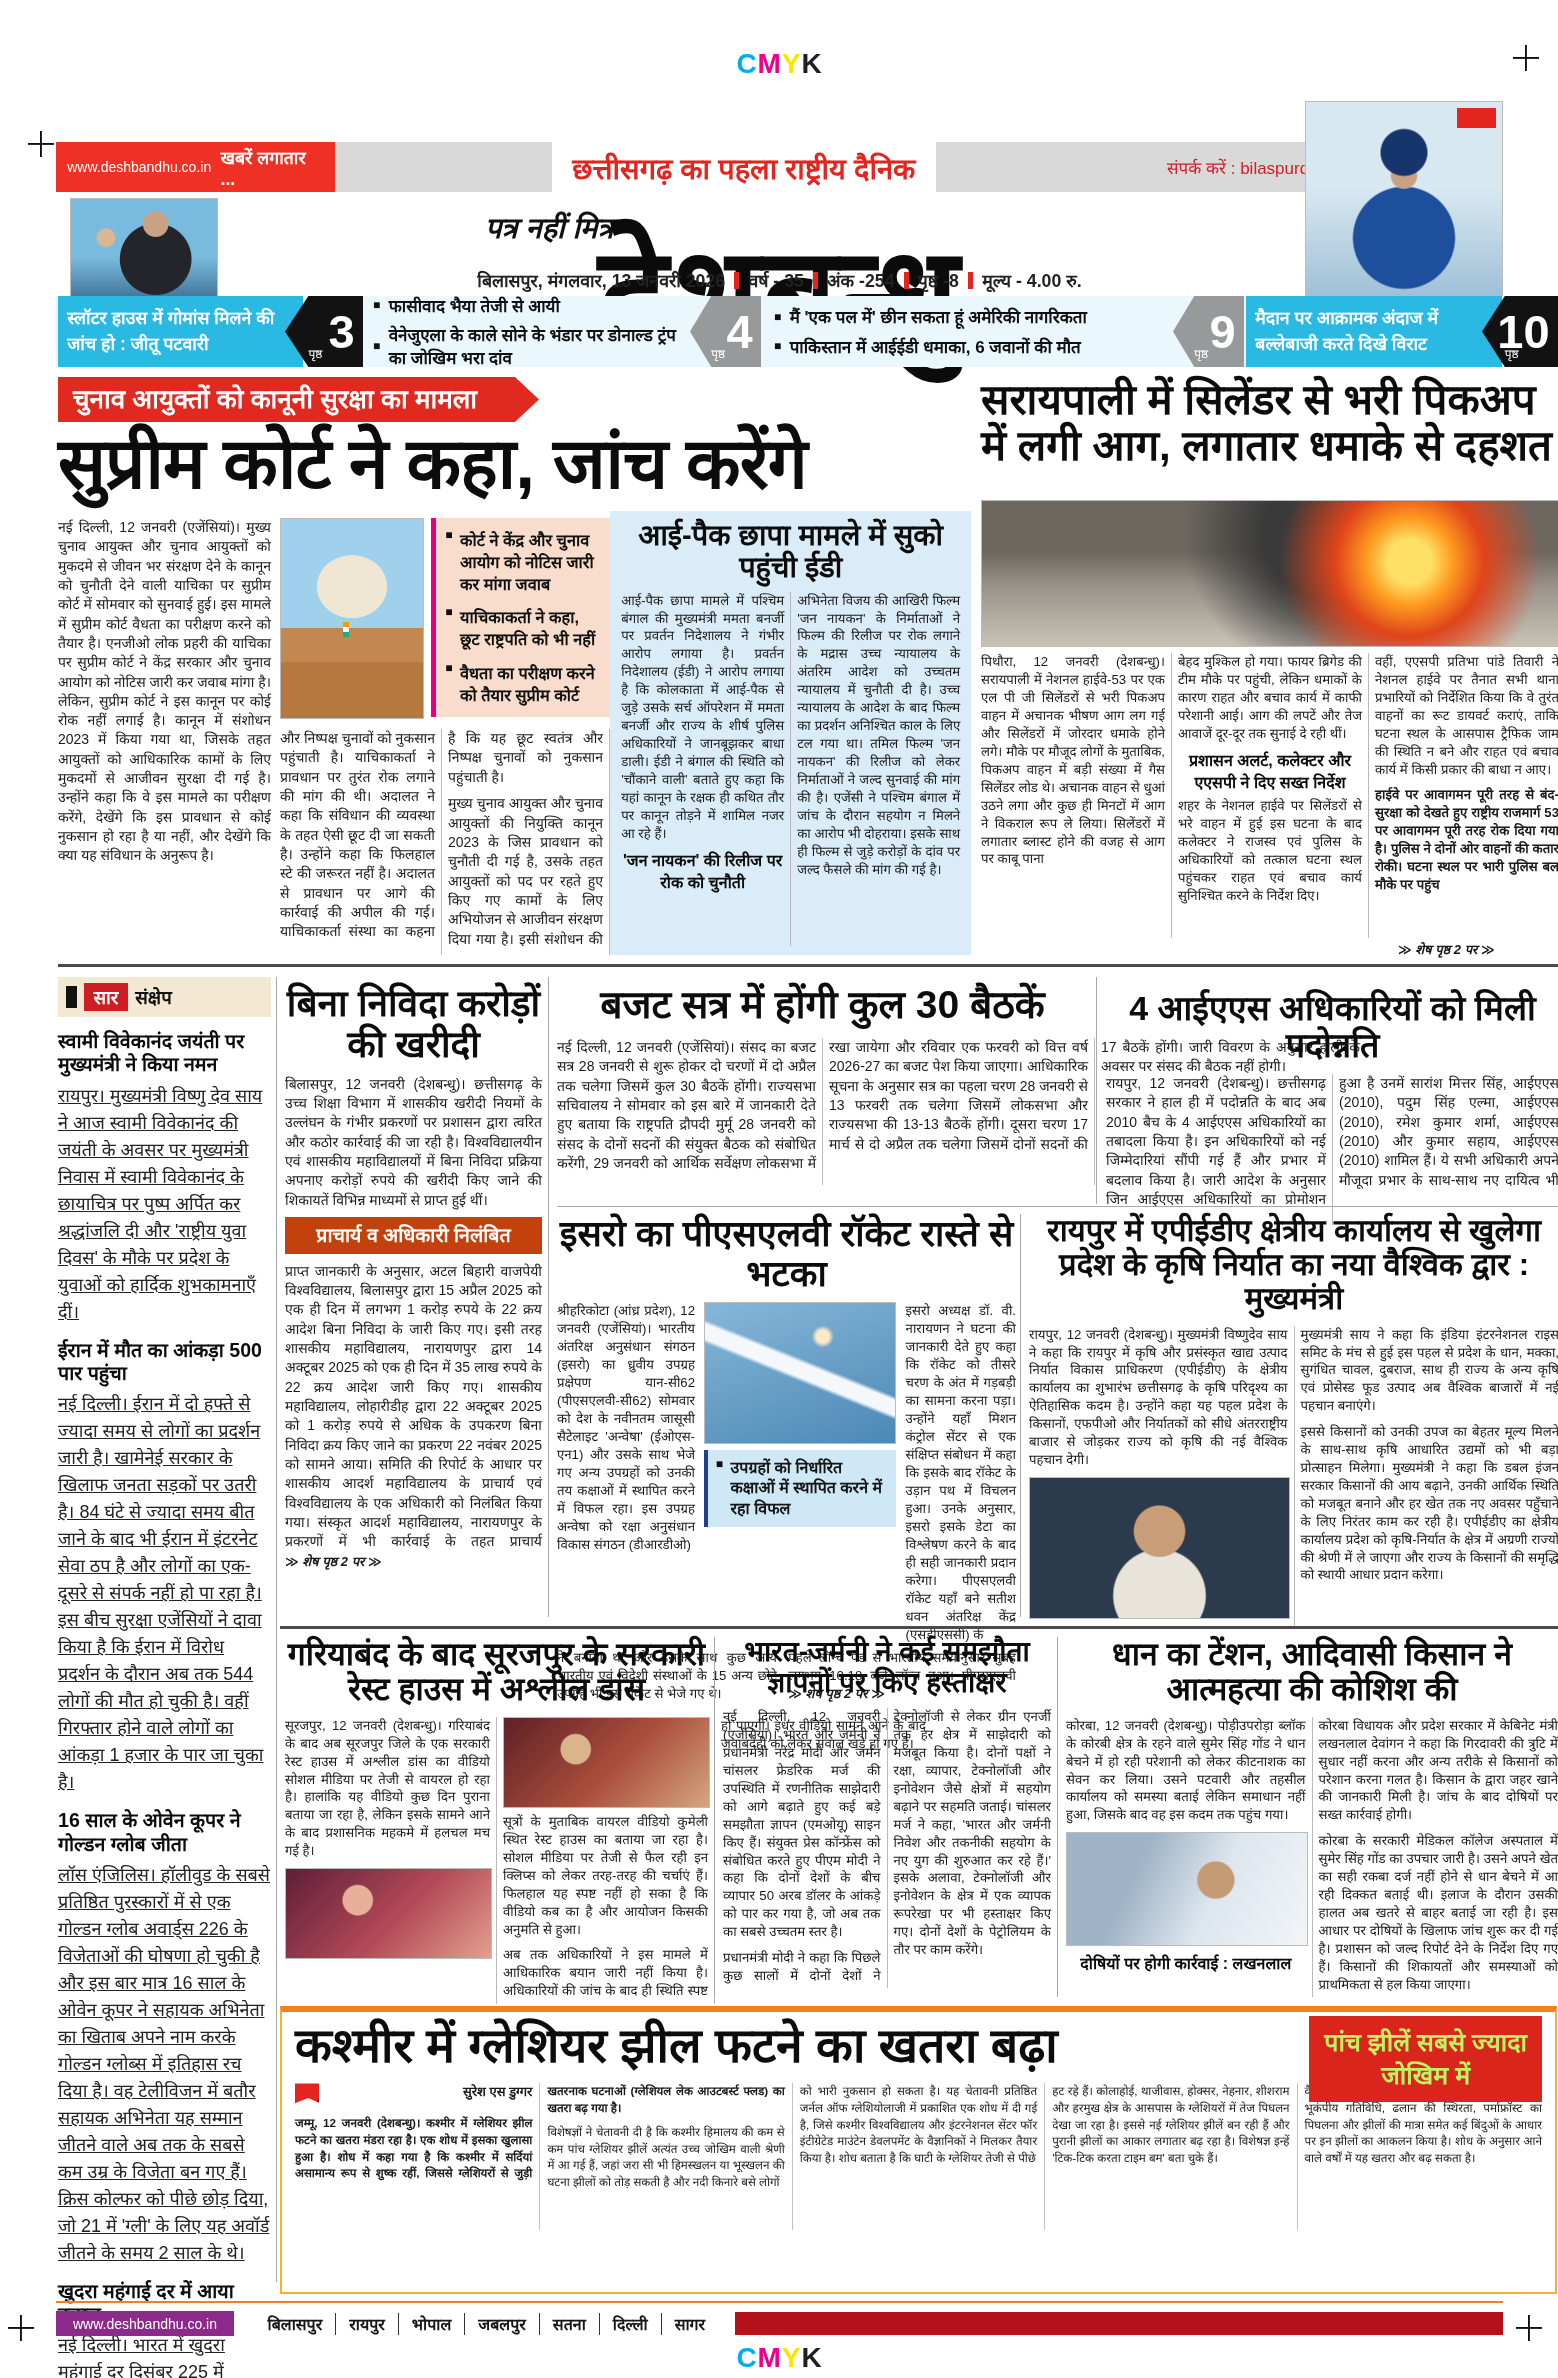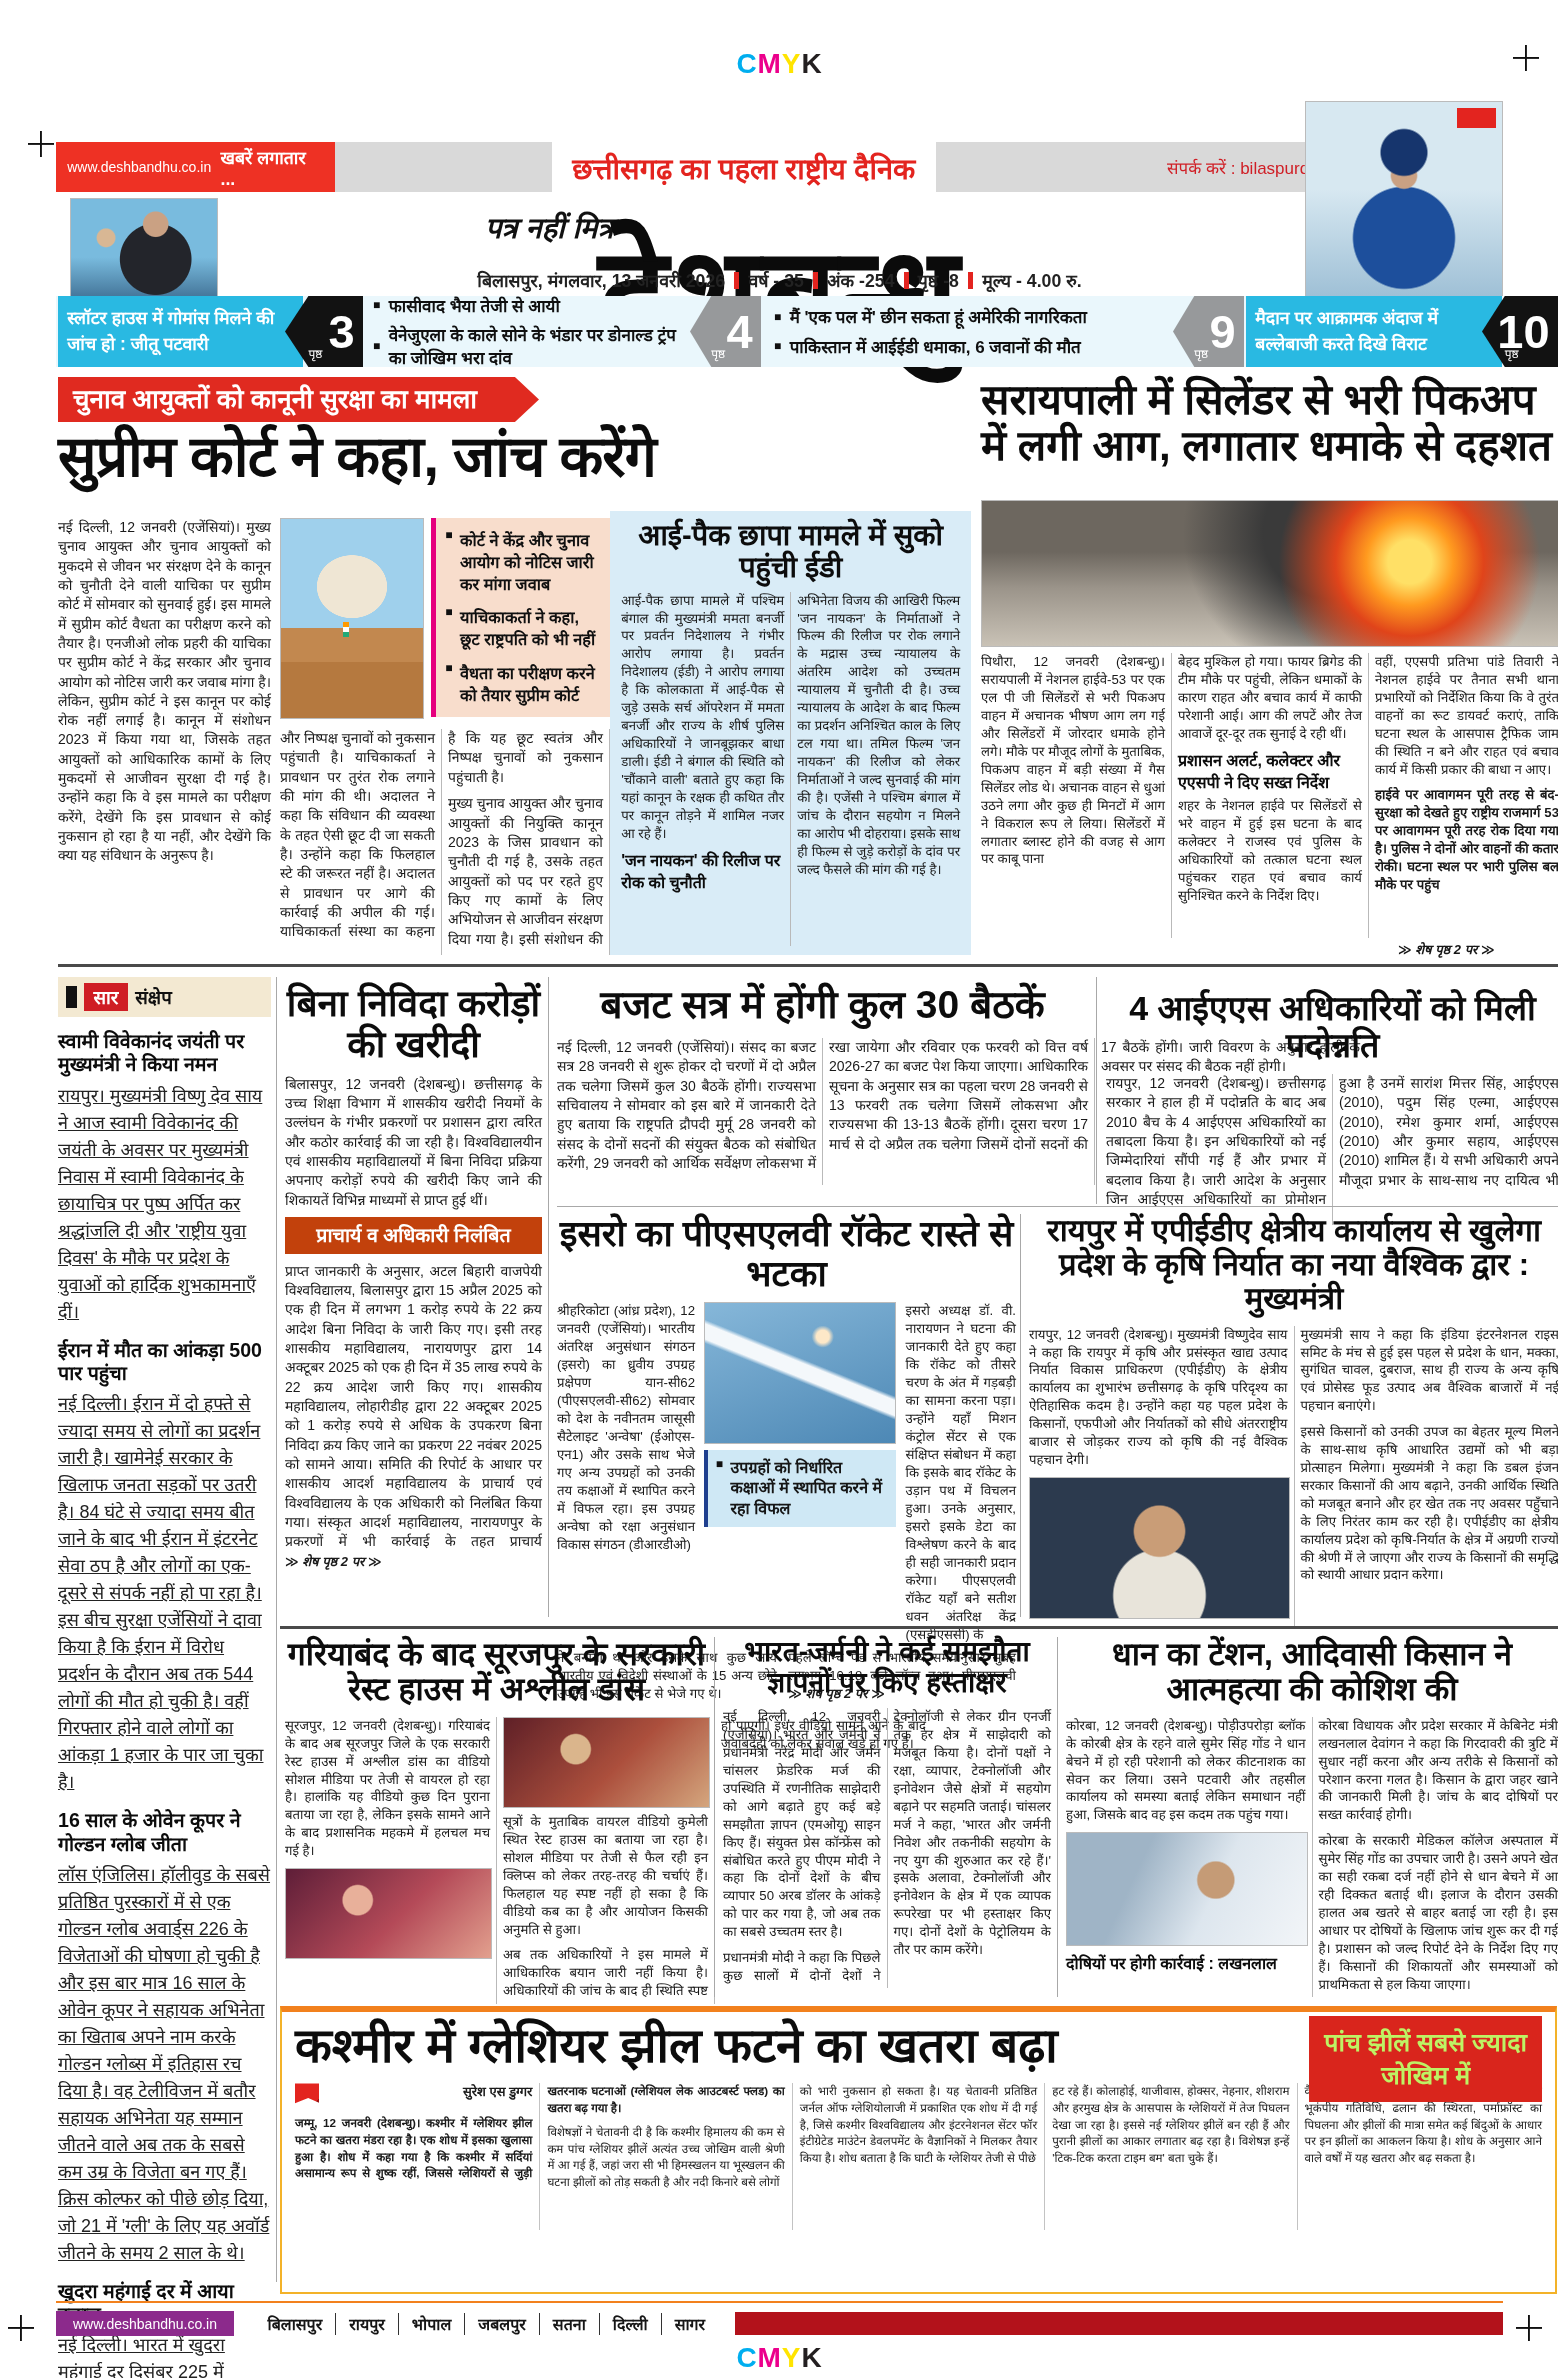--- a/index.html
+++ b/index.html
@@ -71,21 +71,21 @@
   .sq{color:#101010;font-size:12px;line-height:1;}
   
   .kicker{background:#e02a20;color:#fff;font-weight:bold;font-size:26px;line-height:45px;padding-left:15px;
           clip-path:polygon(0 0,95% 0,100% 50%,95% 100%,0 100%);}
   .hl{font-weight:bold;color:#0c0c0c;line-height:1.1;}
   .body15{font-size:14px;line-height:1.38;color:#1a1a1a;}
   .body14{font-size:13.2px;line-height:1.36;color:#1a1a1a;}
   .cols2{columns:2;column-gap:13px;column-rule:0.9px solid #b9b9b9;}
   .cols3{columns:3;column-gap:13px;column-rule:0.9px solid #b9b9b9;}
   .cols5{columns:5;column-gap:15px;column-rule:0.9px solid #c3c3c3;}
-  .subh{font-weight:bold;text-align:left;font-size:16px;margin:7.5px 0 3.7px;color:#0c0c0c;}
+  .subh{font-weight:bold;text-align:center;font-size:16px;margin:7.5px 0 3.7px;color:#0c0c0c;}
   .cont{font-weight:bold;font-style:italic;font-size:13px;white-space:nowrap;}
   p{margin:0 0 7.5px;}
   
   .pinkbox{background:#f8ddcc;border-left:5.6px solid #e5007e;padding:11.2px 9.3px;}
   .pinkbox .li{display:flex;gap:7.5px;font-weight:bold;font-size:16.3px;line-height:1.35;margin-bottom:11.2px;color:#101010;}
   .bluebox{background:#d9ecf7;padding:9.3px 11.2px;}
   .capbox{background:#cfe8f5;border-left:4.7px solid #1f3f8f;padding:7.5px 7.5px;display:flex;gap:7.5px;
           font-weight:bold;font-size:16px;line-height:1.3;}
   .redsub{background:#c2410c;color:#fff;font-weight:bold;font-size:19.6px;text-align:center;line-height:37px;margin:7.5px 0;}
   
@@ -198,21 +198,21 @@
     <div class="tz tz-cyan" style="left:1190px;width:237px;">
       <span>मैदान पर आक्रामक अंदाज में बल्लेबाजी करते दिखे विराट</span>
     </div>
     <div class="tz tz-arrow tz-black" style="left:1426px;width:76px;">
       <span class="num">10</span>
       <span class="pl">पृष्ठ</span>
     </div>
   </div>
 
   <div class="abs kicker" style="left:58px;top:377px;width:466px;height:45px;">चुनाव आयुक्तों को कानूनी सुरक्षा का मामला</div>
-  <div class="abs hl" style="left:58px;top:425px;width:914px;font-size:57px;letter-spacing:-0.9px;">सुप्रीम कोर्ट ने कहा, जांच करेंगे</div>
+  <div class="abs hl" style="left:58px;top:425px;width:914px;font-size:71px;letter-spacing:-0.9px;">सुप्रीम कोर्ट ने कहा, जांच करेंगे</div>
   <div class="abs body15 jt" style="left:58px;top:518px;width:213px;height:436px;">नई दिल्ली, 12 जनवरी (एजेंसियां)। मुख्य चुनाव आयुक्त और चुनाव आयुक्तों को मुकदमे से जीवन भर संरक्षण देने के कानून को चुनौती देने वाली याचिका पर सुप्रीम कोर्ट में सोमवार को सुनवाई हुई। इस मामले में सुप्रीम कोर्ट वैधता का परीक्षण करने को तैयार है। एनजीओ लोक प्रहरी की याचिका पर सुप्रीम कोर्ट ने केंद्र सरकार और चुनाव आयोग को नोटिस जारी कर जवाब मांगा है। लेकिन, सुप्रीम कोर्ट ने इस कानून पर कोई रोक नहीं लगाई है। कानून में संशोधन 2023 में किया गया था, जिसके तहत आयुक्तों को आधिकारिक कामों के लिए मुकदमों से आजीवन सुरक्षा दी गई है। उन्होंने कहा कि वे इस मामले का परीक्षण करेंगे, देखेंगे कि इस प्रावधान से कोई नुकसान हो रहा है या नहीं, और देखेंगे कि क्या यह संविधान के अनुरूप है।</div>
   <div class="ph ph-court" style="left:280px;top:518px;width:142px;height:199px;"></div>
   <div class="abs pinkbox" style="left:431px;top:518px;width:157px;height:177px;">
     <div class="li">
         <span class="sq">■</span>
         <span>कोर्ट ने केंद्र और चुनाव आयोग को नोटिस जारी कर मांगा जवाब</span>
       </div>
     <div class="li">
         <span class="sq">■</span>
         <span>याचिकाकर्ता ने कहा, छूट राष्ट्रपति को भी नहीं</span>

